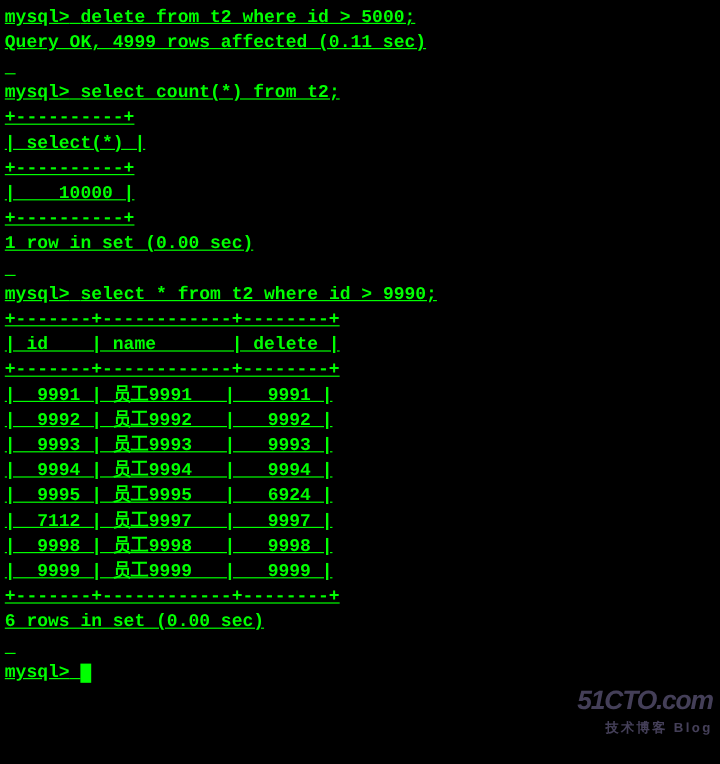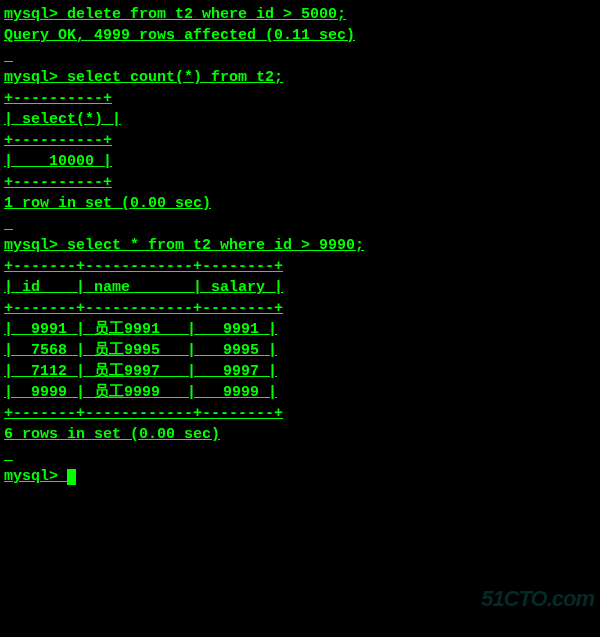--- a/index.html
+++ b/index.html
@@ -25,21 +25,21 @@
       width: 9px;
       height: 16px;
       background: #00ff00;
       vertical-align: text-bottom;
     }
     .watermark {
       position: absolute;
       right: 6px;
       bottom: 22px;
       text-align: right;
-      color: #0f766e;
+      color: #c4b5fd;
       opacity: 0.35;
       font-family: Arial, sans-serif;
       font-weight: bold;
       pointer-events: none;
     }
     .watermark .big {
       font-size: 22px;
       font-style: italic;
       letter-spacing: -1px;
     }
@@ -59,29 +59,34 @@
 <div class="line">+----------+</div>
 <div class="line">| select(*) |</div>
 <div class="line">+----------+</div>
 <div class="line">|    10000 |</div>
 <div class="line">+----------+</div>
 <div class="line">1 row in set (0.00 sec)</div>
 <div class="line">&nbsp;</div>
 
 <div class="line"><span>mysql&gt;</span> <span>select * from t2 where id &gt; 9990;</span></div>
 <div class="line">+-------+------------+--------+</div>
-<div class="line">| id    | name       | salary |</div>
+<div class="line">| id    | name       | delete |</div>
 <div class="line">+-------+------------+--------+</div>
 <div id="t2rows">
     <div class="line">|  9991 | 员工9991   |   9991 |</div>
-    <div class="line">|  7568 | 员工9995   |   9995 |</div>
+    <div class="line">|  9992 | 员工9992   |   9992 |</div>
+    <div class="line">|  9993 | 员工9993   |   9993 |</div>
+    <div class="line">|  9994 | 员工9994   |   9994 |</div>
+    <div class="line">|  9995 | 员工9995   |   6924 |</div>
     <div class="line">|  7112 | 员工9997   |   9997 |</div>
+    <div class="line">|  9998 | 员工9998   |   9998 |</div>
     <div class="line">|  9999 | 员工9999   |   9999 |</div>
   </div>
 <div class="line">+-------+------------+--------+</div>
 <div class="line">6 rows in set (0.00 sec)</div>
 <div class="line">&nbsp;</div>
 
 <div class="line"><span>mysql&gt;</span> <span class="cursor"></span></div>
 
 <div class="watermark">
   <div class="big">51CTO.com</div>
+  <div class="small">技术博客  Blog</div>
 </div>
 
 </body></html>

